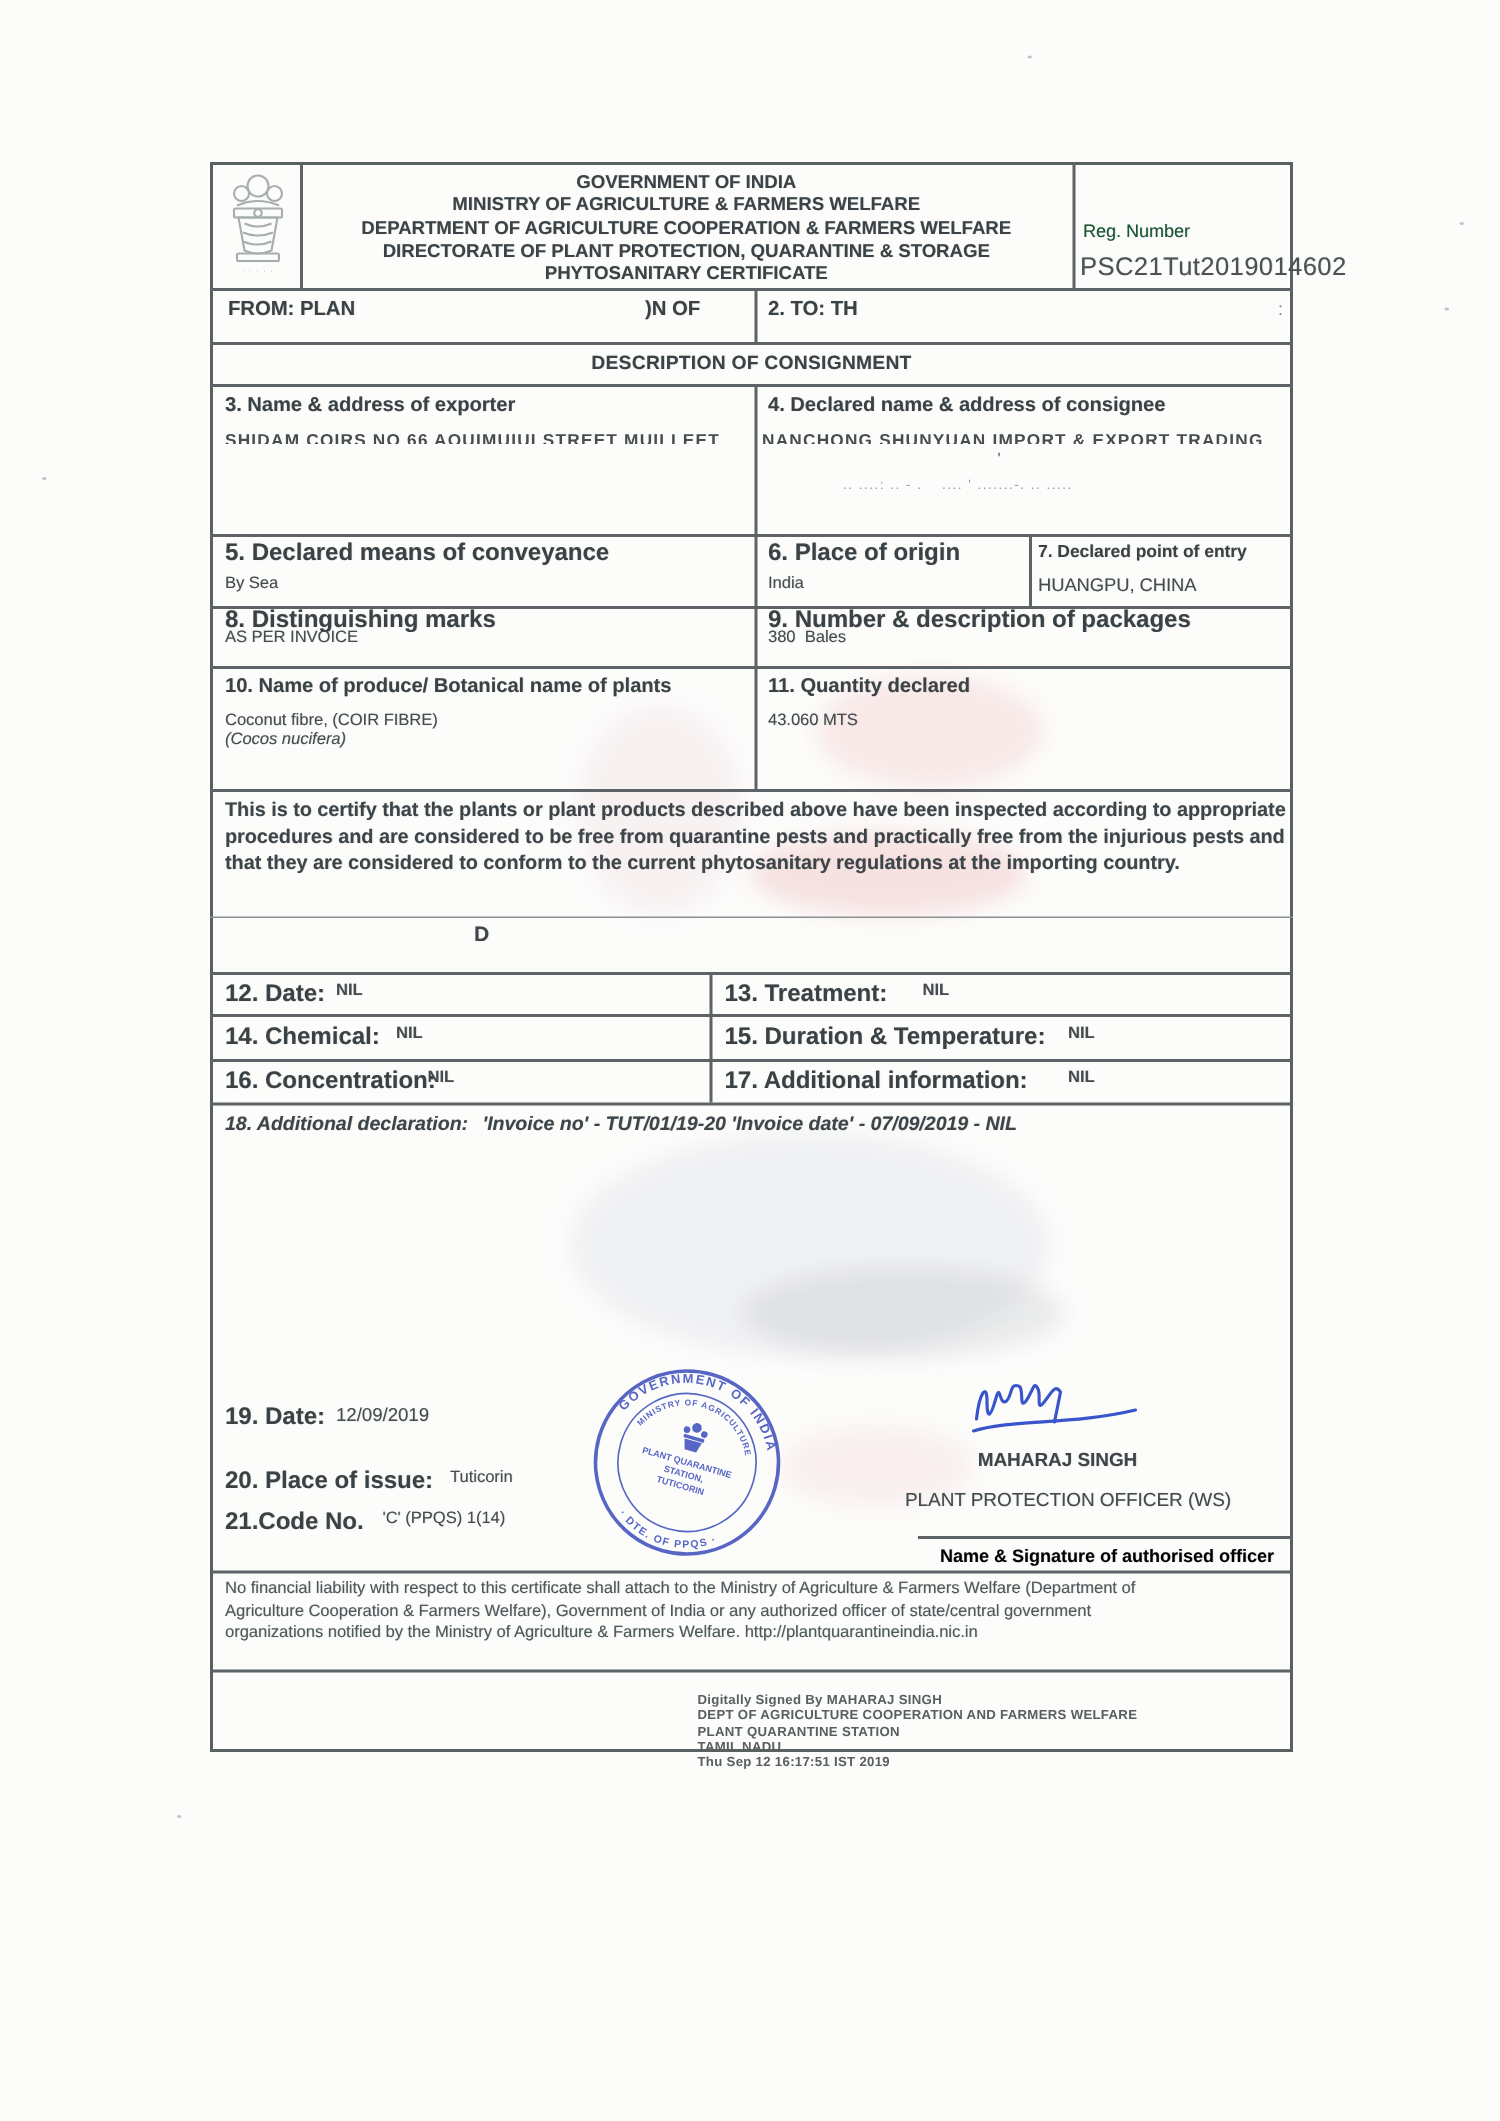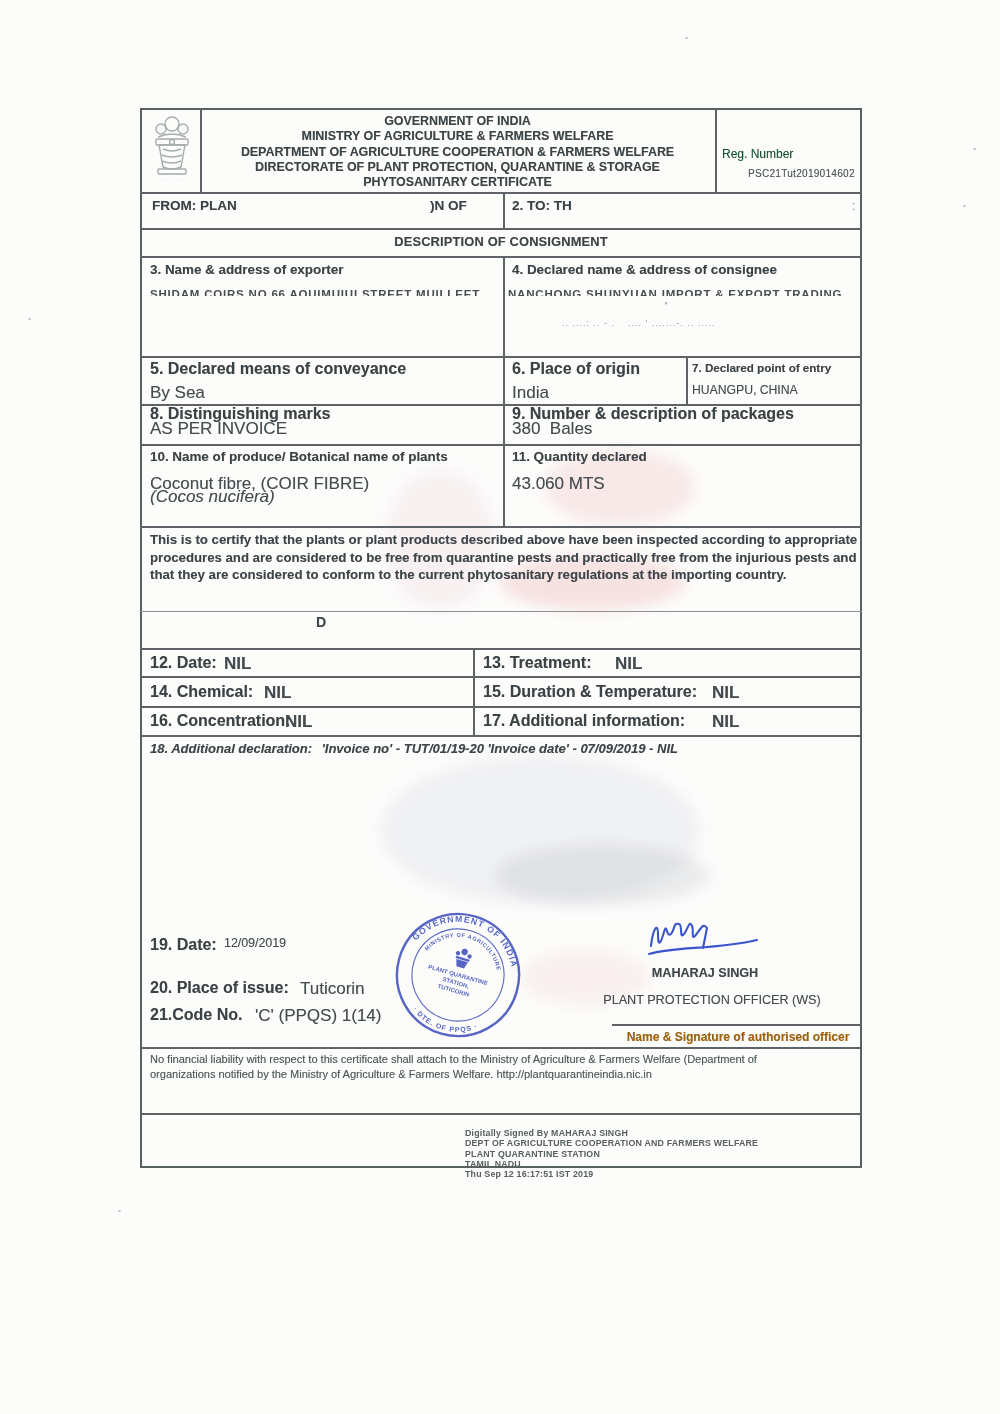--- a/index.html
+++ b/index.html
@@ -9,21 +9,21 @@
     font-family:"Liberation Sans", sans-serif;
     color:#3e4649;
     overflow:hidden;
   }
   .abs{position:absolute;}
   .txt{text-shadow:0.3px 0.3px 0.6px rgba(66,74,77,0.35);}
   .b{font-weight:bold;}
   .i{font-style:italic;}
   .pre{white-space:pre;}
   .lbl{font-weight:bold;color:#3b4245;font-size:16px;}
-  .val{color:#444c4f;font-size:17px;}
+  .val{color:#444c4f;font-size:11px;}
   .hline{position:absolute;height:2px;background:#5d6366;z-index:2;}
   .hline.light{height:1px;background:#8b9193;}
   .vline{position:absolute;width:2px;background:#5d6366;z-index:2;}
   .outerbox{position:absolute;left:140px;top:108px;width:718px;height:1056px;
     border:2px solid #596062;z-index:1;background:transparent;}
   .clipped{overflow:hidden;height:8px;font-size:11.5px;letter-spacing:0.8px;
     color:#474e50;font-weight:bold;line-height:13px;}
   .ghost{position:absolute;border-radius:50%;filter:blur(7px);z-index:0;}
   .ztext{z-index:3;}
   .center{text-align:center;}
@@ -85,21 +85,21 @@
 </svg>
 
 <div class="abs txt ztext center" style="left:205px;top:114px;width:505px;font-size:12.4px;font-weight:bold;line-height:15.3px;color:#3b4346;">
   <div>GOVERNMENT OF INDIA</div>
   <div>MINISTRY OF AGRICULTURE &amp; FARMERS WELFARE</div>
   <div>DEPARTMENT OF AGRICULTURE  COOPERATION &amp; FARMERS WELFARE</div>
   <div>DIRECTORATE OF PLANT PROTECTION, QUARANTINE &amp; STORAGE</div>
   <div>PHYTOSANITARY CERTIFICATE</div>
 </div>
 <div class="abs txt ztext" style="left:722px;top:147px;font-size:12px;color:#14532d;">Reg. Number</div>
-<div class="abs txt ztext" style="left:720px;top:168px;font-size:10px;color:#4a5254;letter-spacing:0.3px;margin-left:28px;">PSC21Tut2019014602</div>
+<div class="abs txt ztext" style="left:720px;top:168px;font-size:17px;color:#4a5254;letter-spacing:0.3px;">PSC21Tut2019014602</div>
 
 <div class="abs txt ztext b" style="left:152px;top:198px;font-size:13.5px;color:#3b4245;">FROM: PLAN</div>
 <div class="abs txt ztext b" style="left:430px;top:198px;font-size:13.5px;color:#3b4245;">)N OF</div>
 <div class="abs txt ztext b" style="left:512px;top:198px;font-size:13.5px;color:#3b4245;">2. TO: TH</div>
 <div class="abs ztext" style="left:852px;top:199px;font-size:12px;color:#79828442;color:#7a8284;">:</div>
 
 <div class="abs txt ztext b center" style="left:140px;top:234px;width:722px;font-size:12.8px;color:#3b4346;letter-spacing:0.2px;">DESCRIPTION OF CONSIGNMENT</div>
 
 <div class="abs txt ztext lbl" style="left:150px;top:262px;font-size:13.4px;">3. Name &amp; address of exporter</div>
 <div class="abs clipped ztext" style="left:150px;top:288px;width:420px;">SHIDAM COIRS NO 66  AQUIMUIUI STREET  MUILLEET</div>
@@ -192,24 +192,25 @@
 <svg class="abs" style="left:645px;top:912px;" width="120" height="50" viewBox="0 0 120 50">
   <g fill="none" stroke="#3a55cc" stroke-width="2.1" stroke-linecap="round">
     <path d="M6 34 C8 16 13 10 13 22 C13 34 15 34 19 20 C22 9 21 26 26 22 C30 18 28 10 34 12 C38 13 34 28 39 22 C44 15 44 8 47 14 C49 18 46 28 50 24 C56 17 58 10 62 16 L58 36"></path>
     <path d="M4 42 C30 34 70 38 112 28"></path>
   </g>
 </svg>
 
 <div class="abs txt ztext b center" style="left:610px;top:966px;width:190px;font-size:12.6px;color:#3e4649;">MAHARAJ SINGH</div>
 <div class="abs txt ztext center" style="left:562px;top:993px;width:300px;font-size:12.6px;color:#414a4d;">PLANT PROTECTION OFFICER (WS)</div>
 <div class="hline" style="left:612px;top:1024px;width:250px;"></div>
-<div class="abs txt ztext b center" style="left:618px;top:1030px;width:240px;font-size:12px;color:#a16207;">Name &amp; Signature of authorised officer</div>
+<div class="abs txt ztext b center" style="left:618px;top:1030px;width:240px;font-size:12px;color:#000000;">Name &amp; Signature of authorised officer</div>
 
 <div class="abs txt ztext" style="left:150px;top:1052px;width:705px;font-size:11px;line-height:14.6px;color:#4d585a;">
   <div>No financial liability with respect to this certificate shall attach to the Ministry of Agriculture &amp; Farmers Welfare (Department of</div>
+  <div>Agriculture Cooperation &amp; Farmers Welfare), Government of India or any authorized officer of state/central government</div>
   <div>organizations notified by the Ministry of Agriculture &amp; Farmers Welfare. http://plantquarantineindia.nic.in</div>
 </div>
 
 <div class="abs ztext" style="left:465px;top:1128px;font-size:8.8px;line-height:10.3px;color:#57605c;font-weight:bold;letter-spacing:0.2px;z-index:3;">
   <div>Digitally Signed By MAHARAJ SINGH</div>
   <div>DEPT OF AGRICULTURE COOPERATION AND FARMERS WELFARE</div>
   <div>PLANT QUARANTINE STATION</div>
   <div>TAMIL NADU</div>
   <div>Thu Sep 12 16:17:51 IST 2019</div>
 </div>

